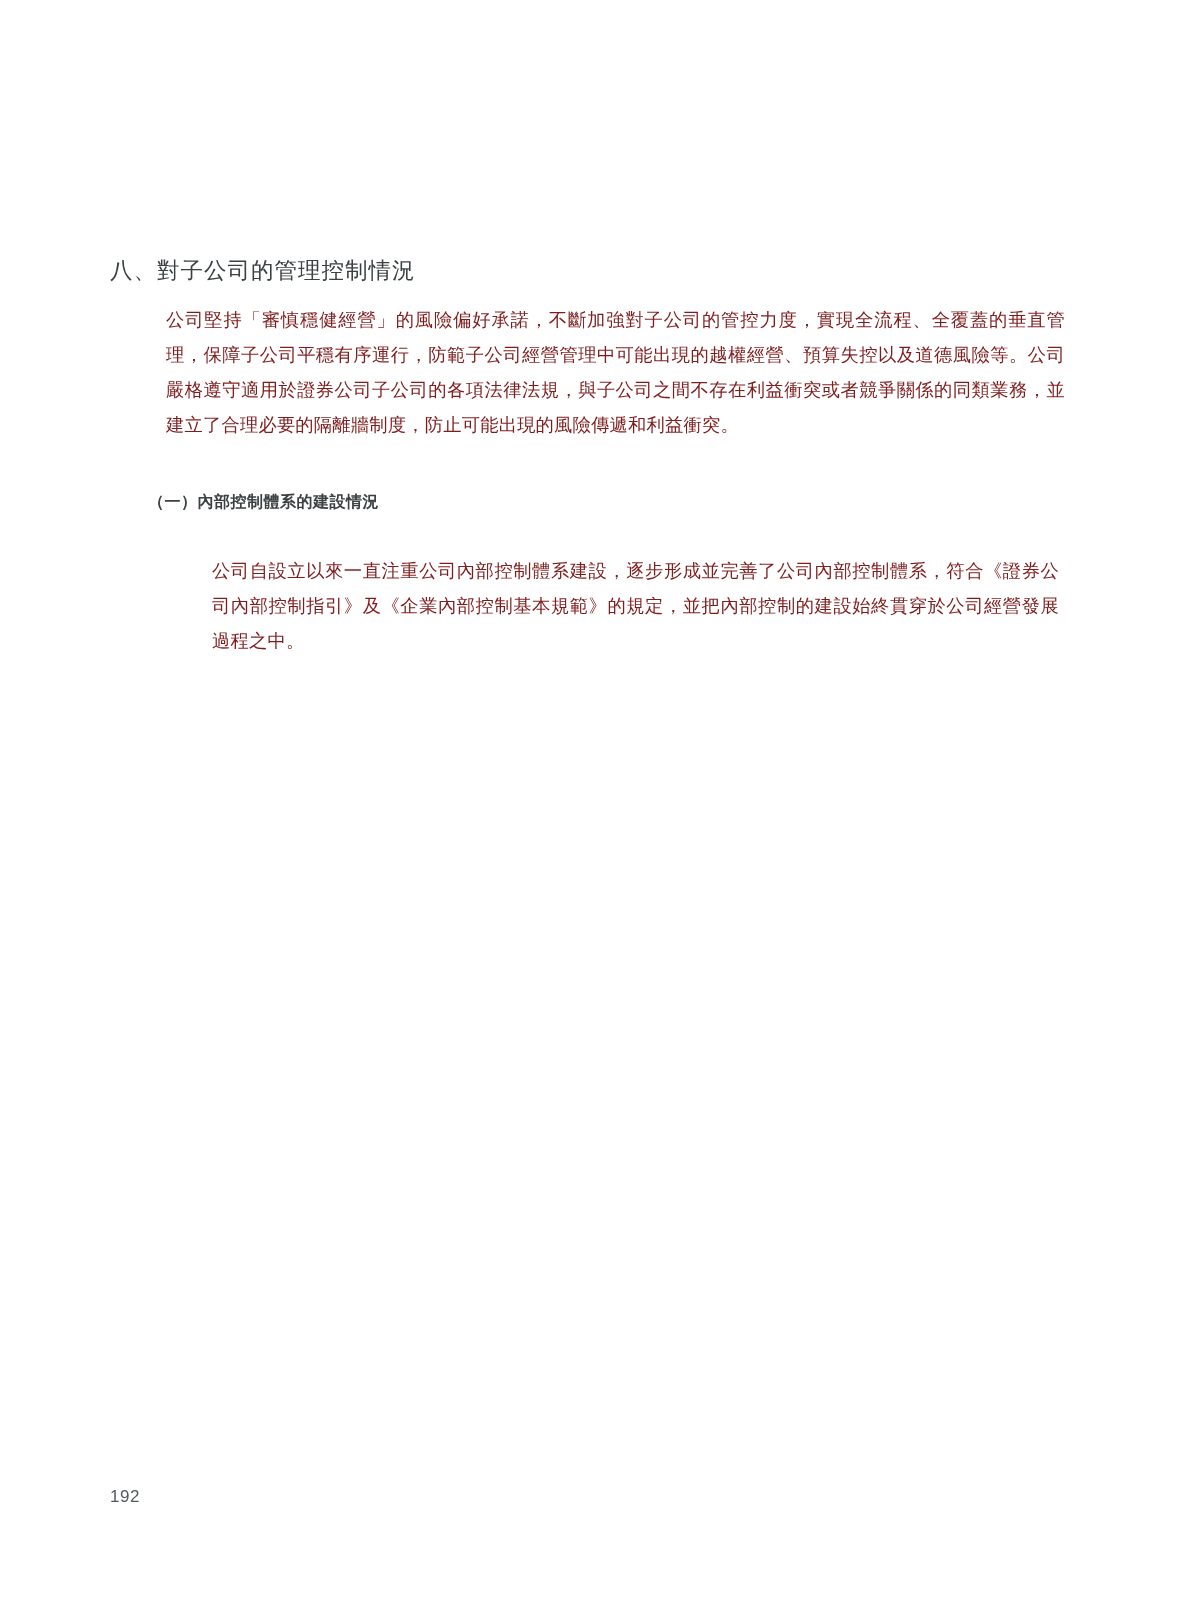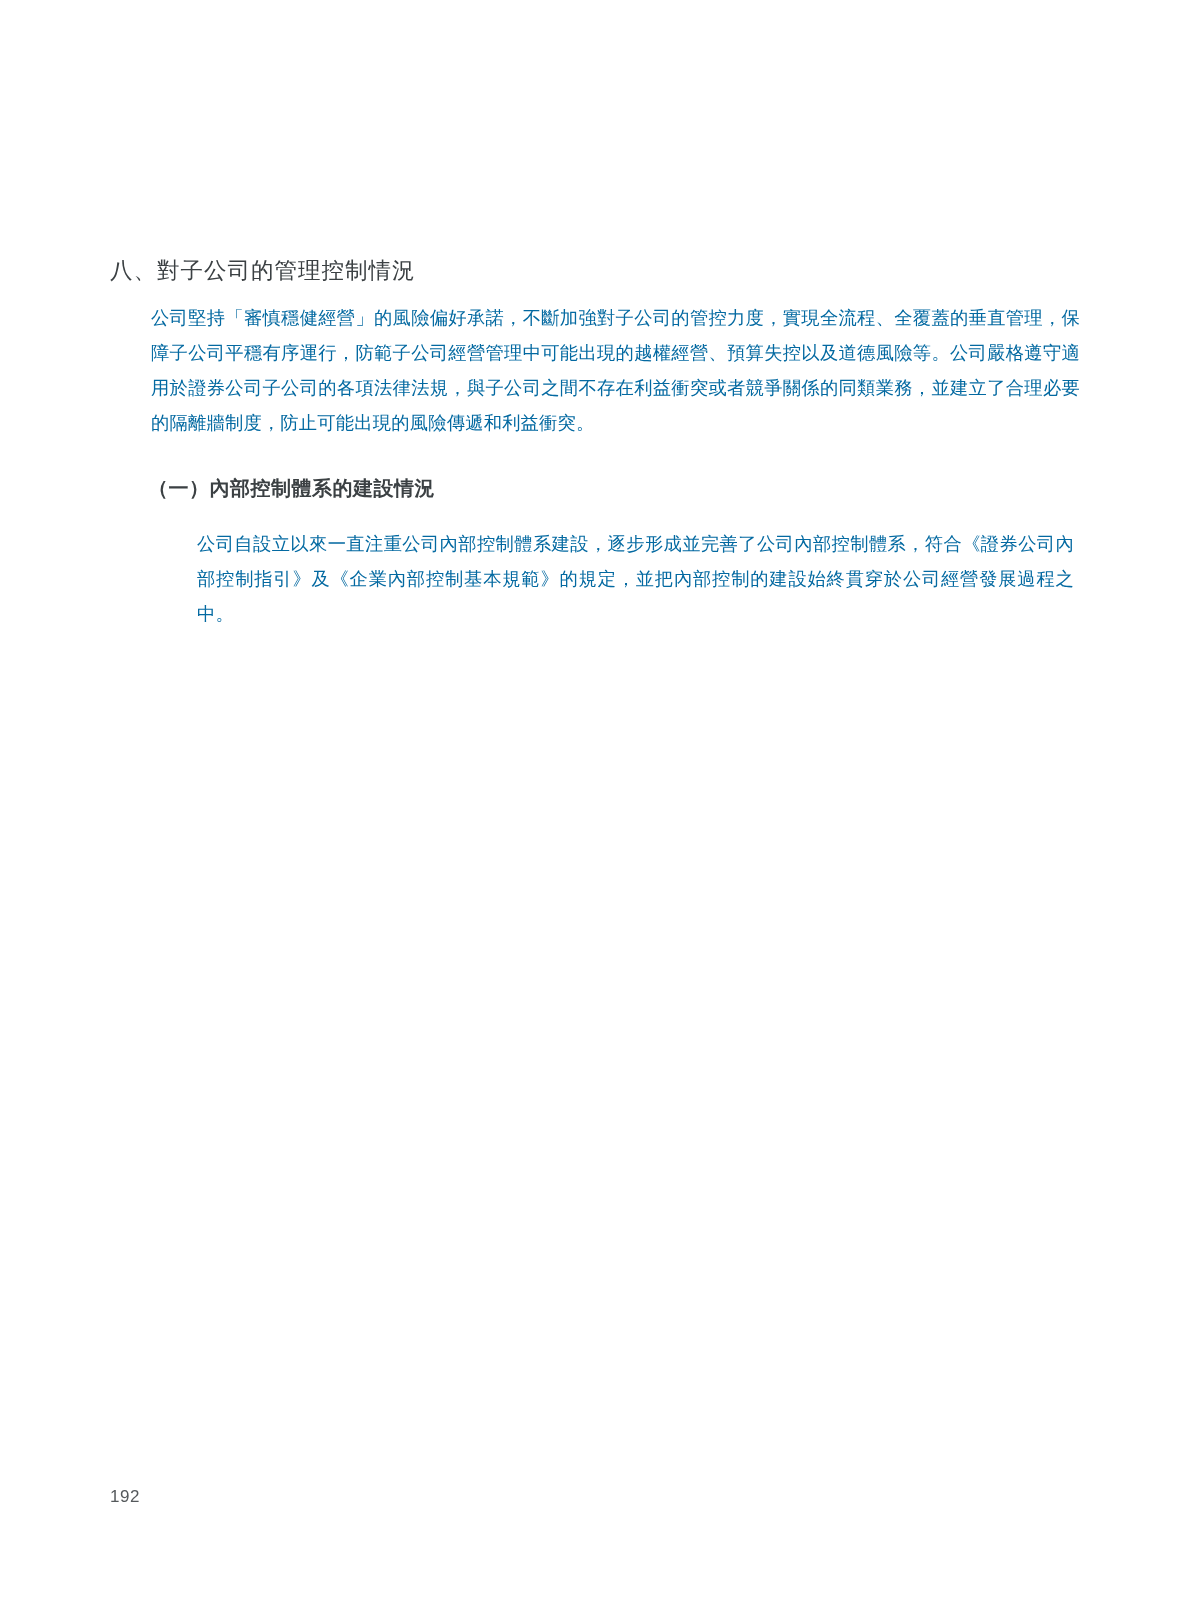--- a/index.html
+++ b/index.html
@@ -61,45 +61,44 @@
   h2.section-heading {
     margin: 0 0 14px 0;
     font-size: 22.5px;
     font-weight: normal;
     color: #3b4043;
     letter-spacing: 1px;
   }
 
   h3.sub-heading {
     margin: 0 0 10px 0;
-    font-size: 20px;
+    font-size: 16px;
     font-weight: bold;
     color: #3b4043;
     letter-spacing: 0.5px;
     padding-left: 38px;
   }
 
   p.para {
-    margin: 1px;
+    margin: 16px;
     font-size: 18.3px;
     line-height: 35px;
-    color: #0369a1;
+    color: #7f1d1d;
     text-align: justify;
     text-justify: inter-ideograph;
     letter-spacing: 0.2px;
   }
 
   .indent-1 {
     padding-left: 40px;
     padding-right: 4px;
   }
   .indent-2 {
     padding-left: 86px;
     padding-right: 10px;
-    font-family: Liberation Serif, serif;
   }
 
   .block-gap-lg { height: 34px; }
   .block-gap-md { height: 26px; }
   .block-gap-sm { height: 14px; }
 
   
   .folio {
     position: absolute;
     left: 110px;

